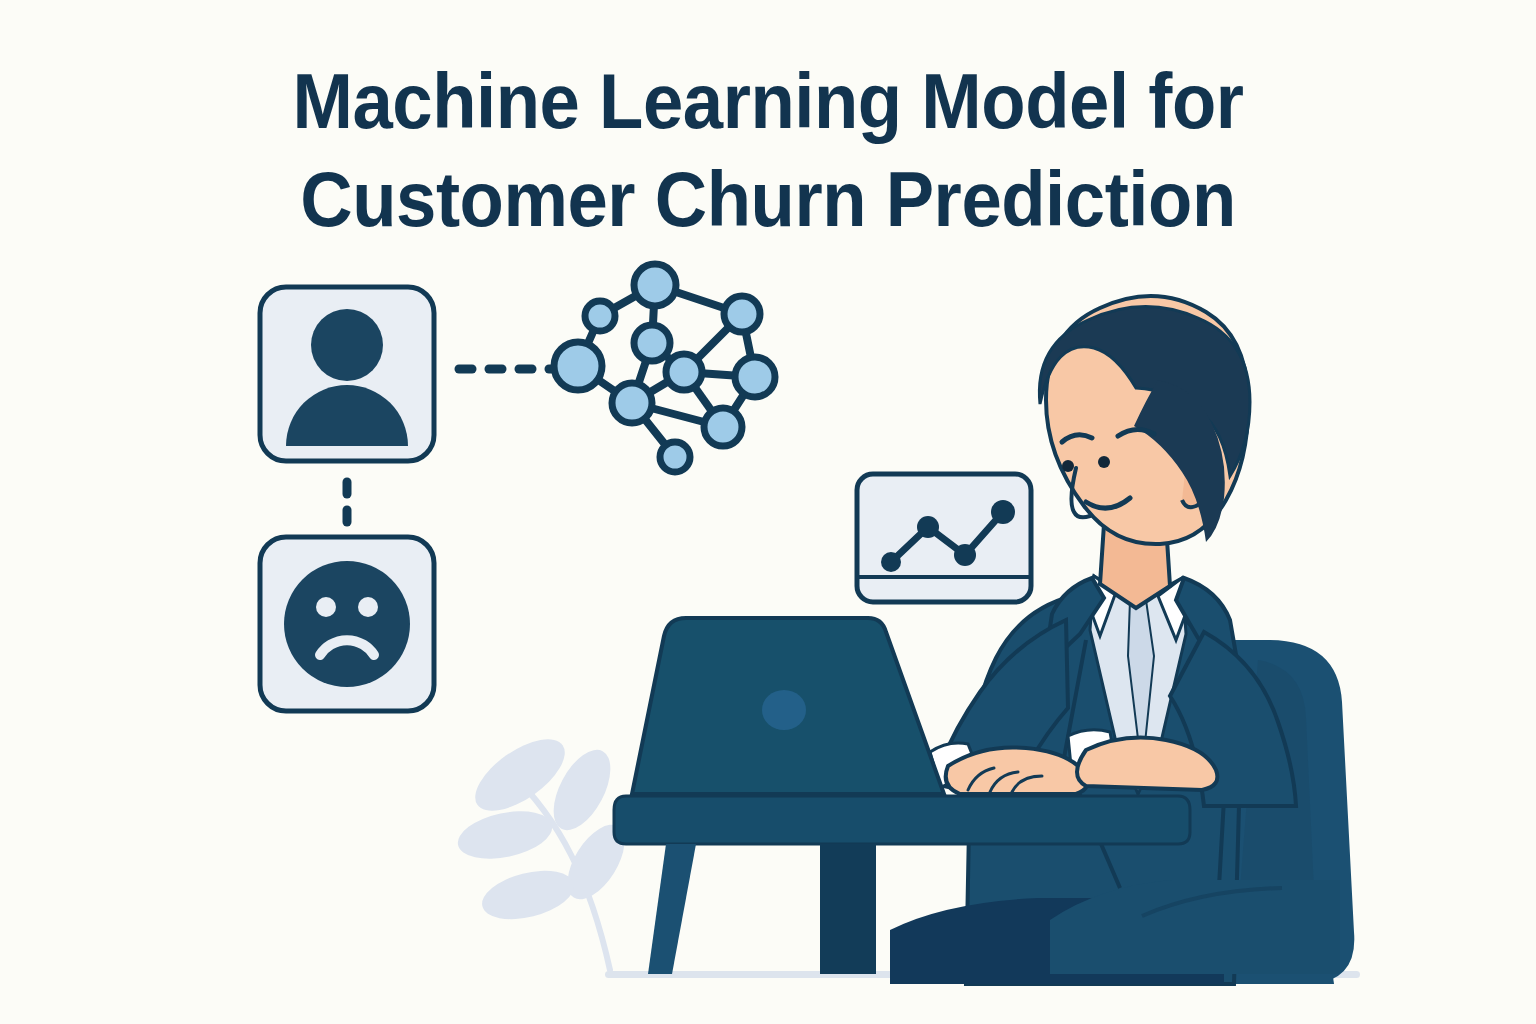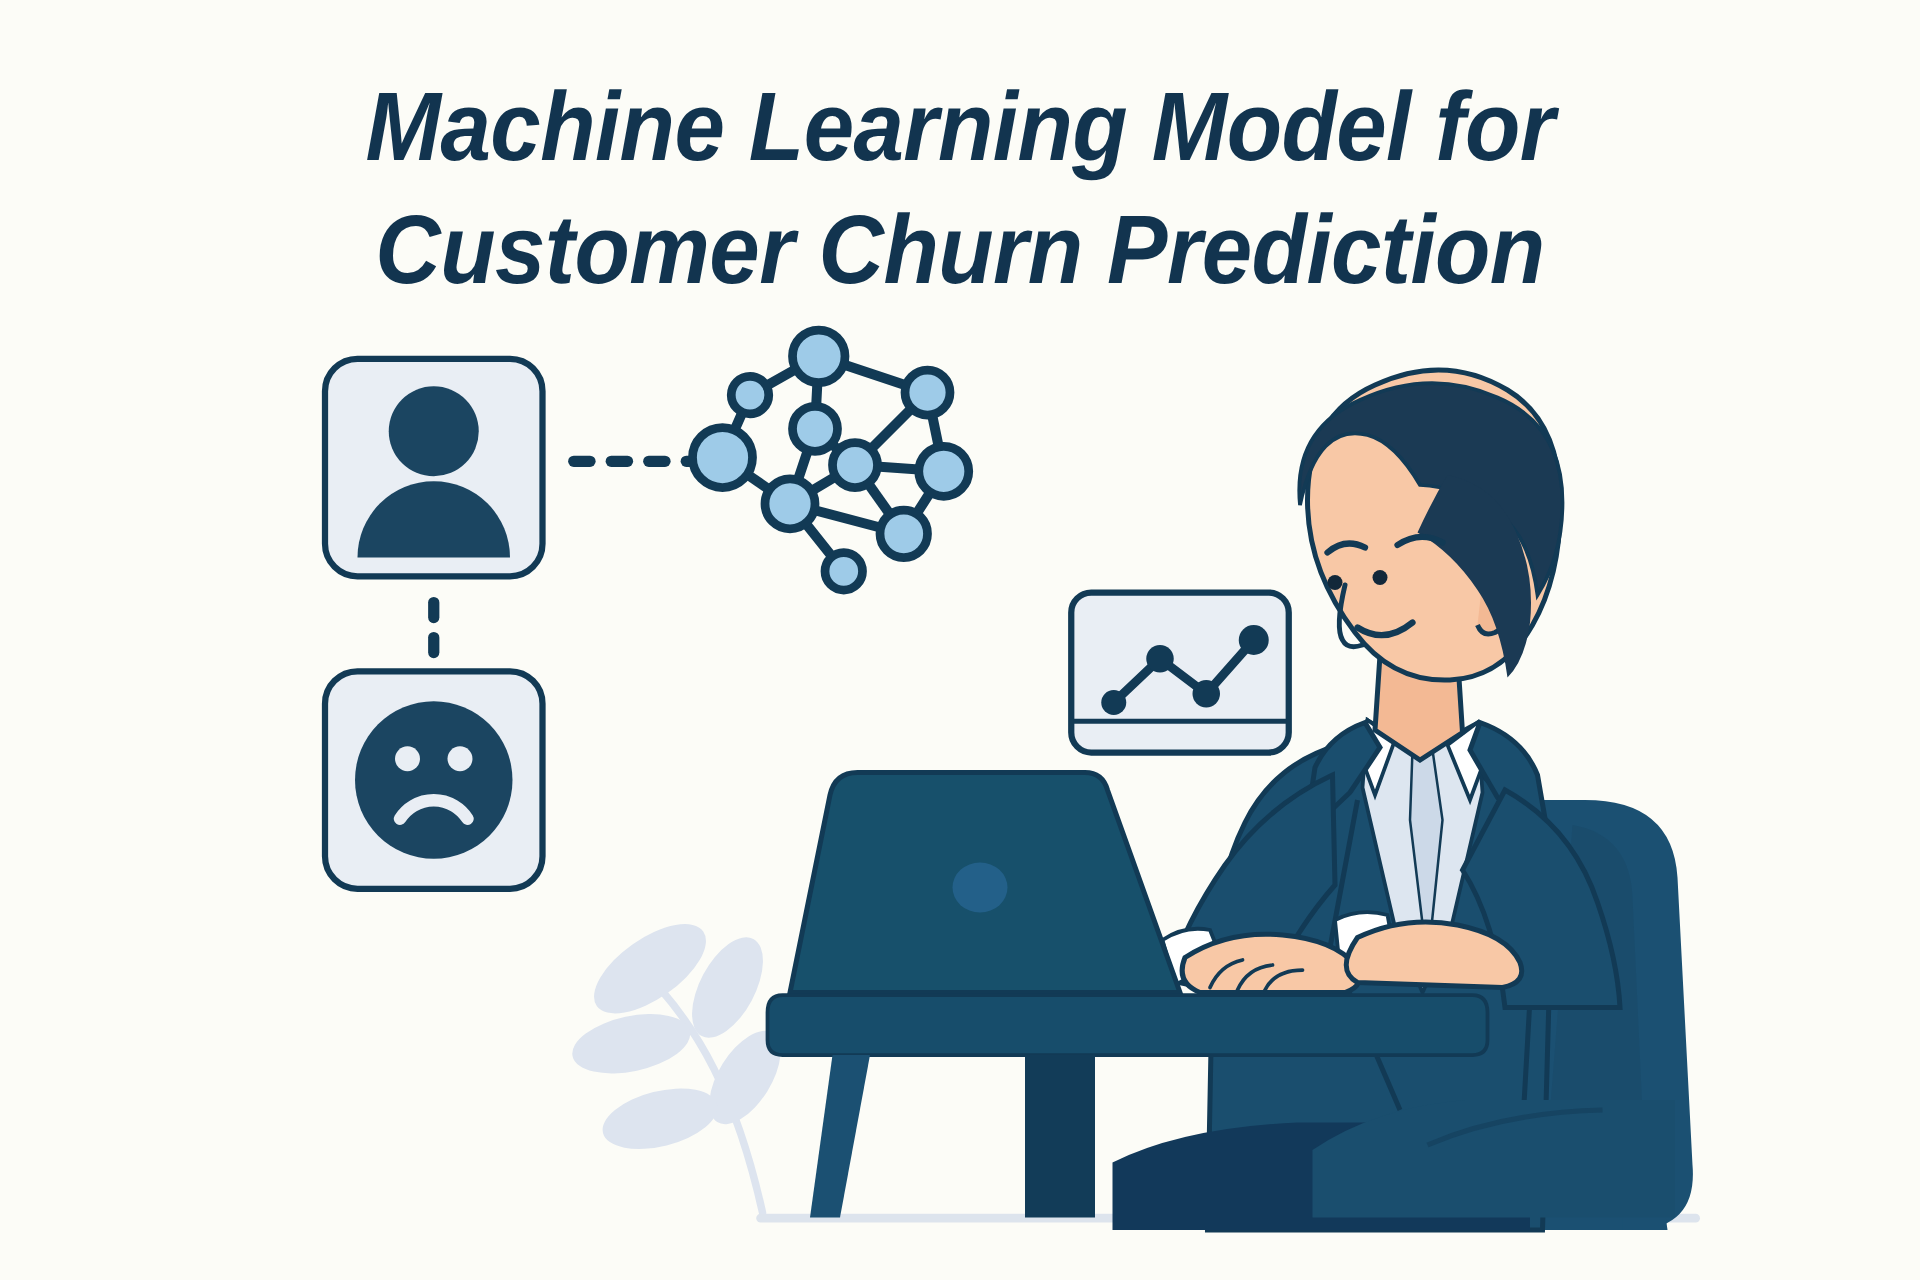--- a/index.html
+++ b/index.html
@@ -10,21 +10,20 @@
   }
   body {
     font-family: "Liberation Sans", sans-serif;
   }
   #canvas {
     position: relative;
     width: 1536px;
     height: 1024px;
     background: #0ea5e9;
     overflow: hidden;
-    font-style: italic;
   }
   #illustration {
     position: absolute;
     left: 0;
     top: 0;
     width: 1536px;
     height: 1024px;
   }
   .title-block {
     position: absolute;

